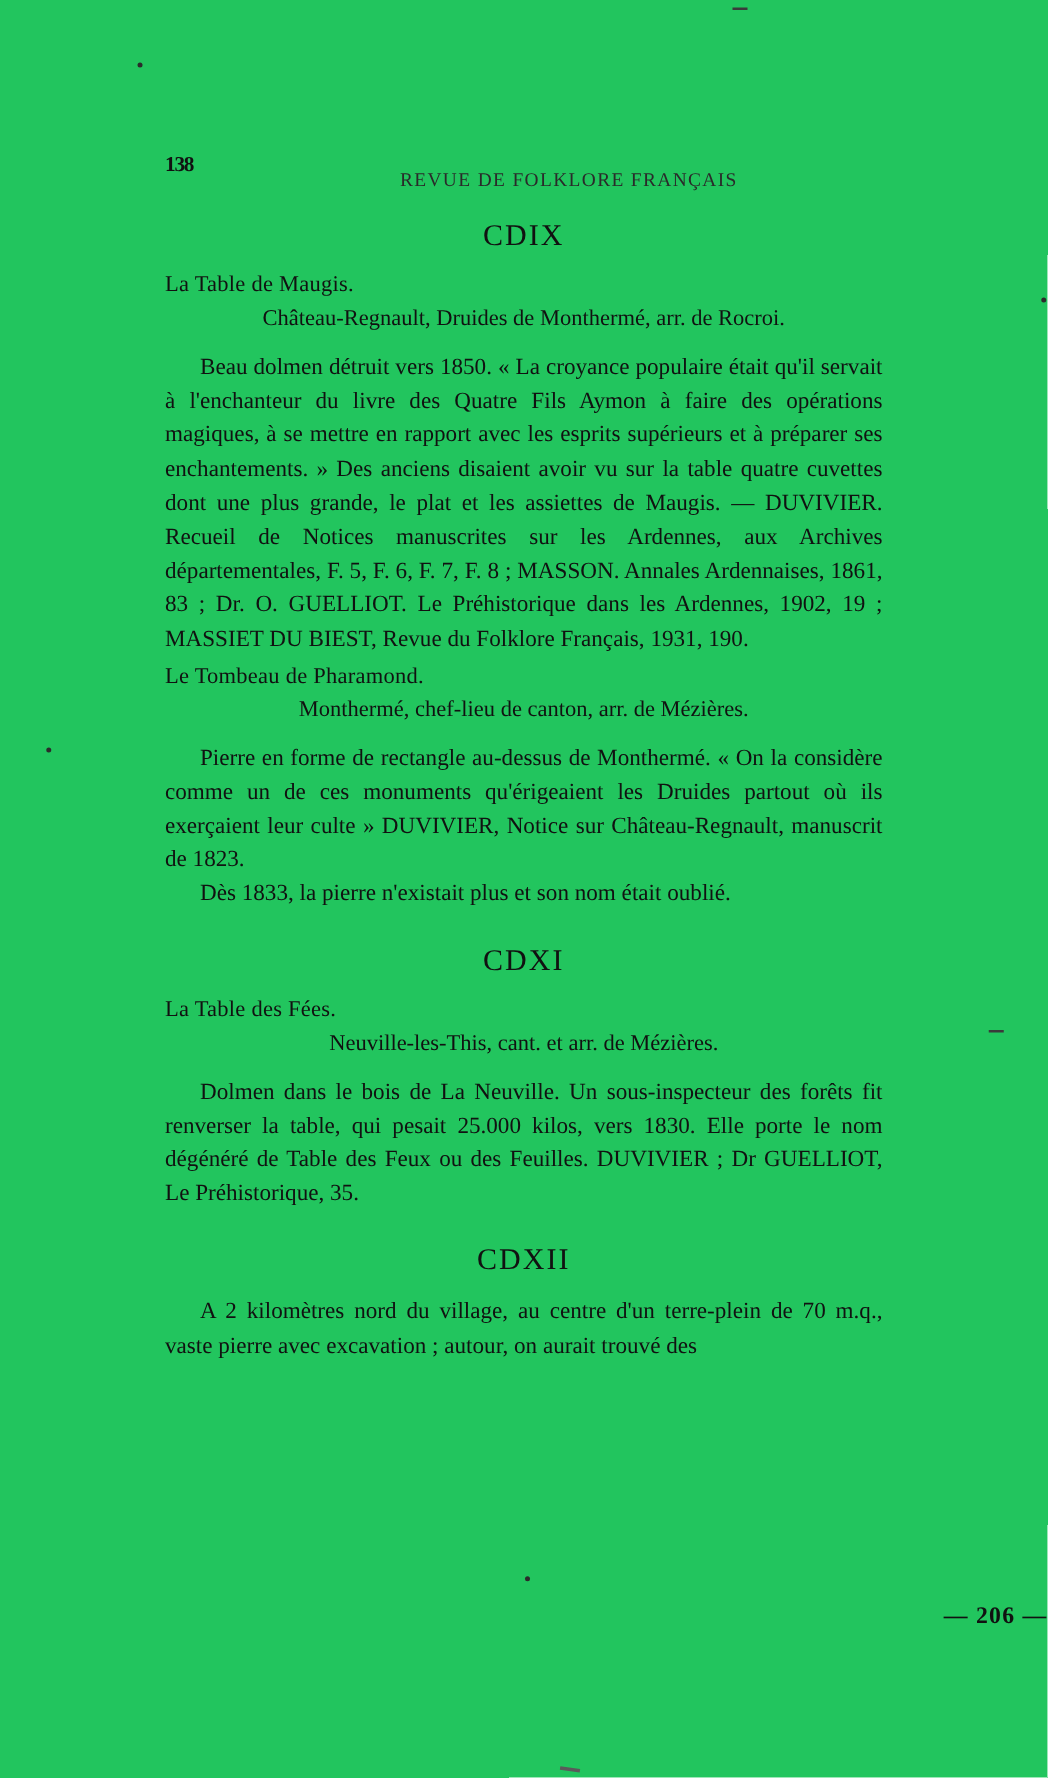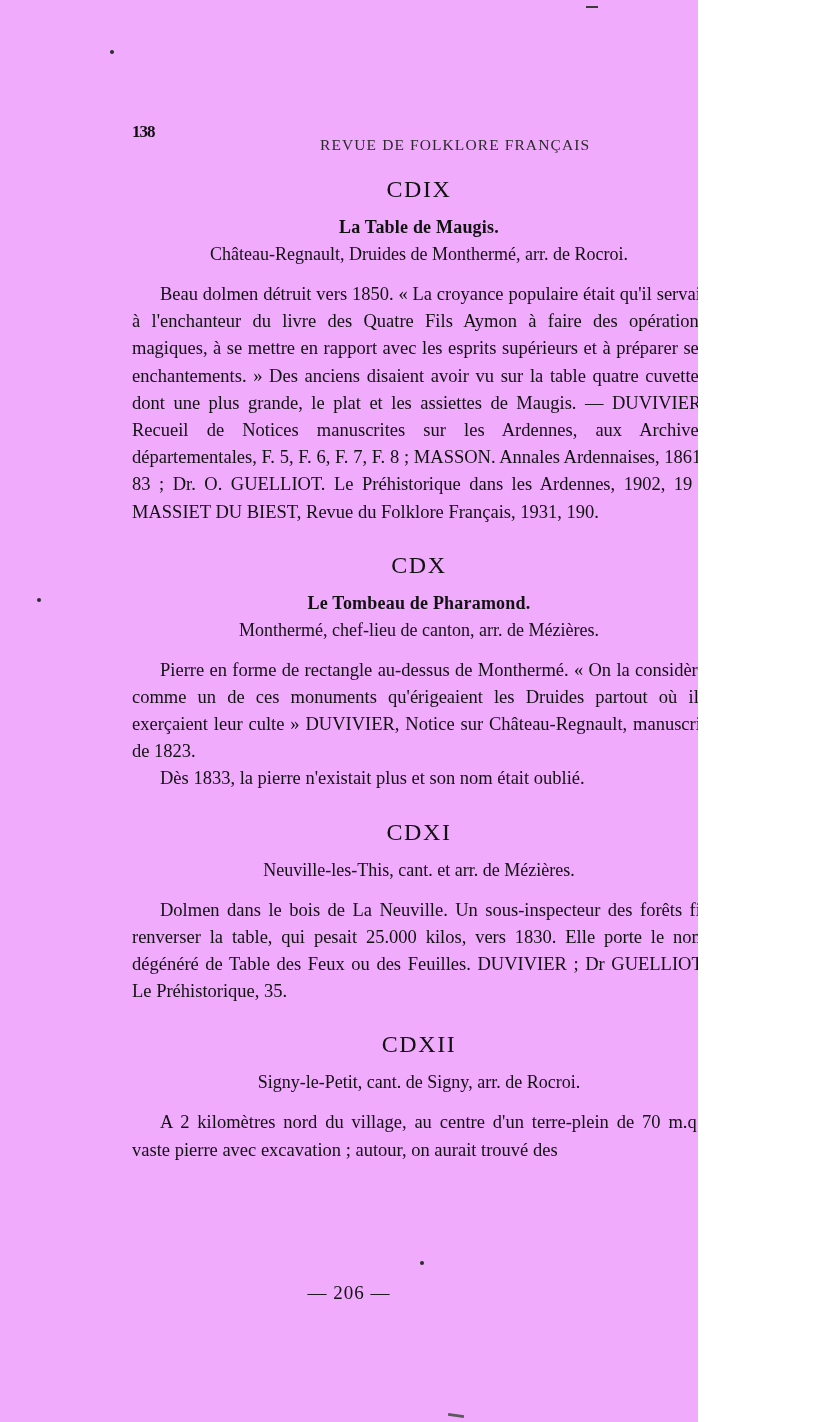--- a/index.html
+++ b/index.html
@@ -2,23 +2,23 @@
 <html><head>
 <meta charset="utf-8">
 <style>
   html, body {
     margin: 0;
     padding: 0;
     background: #ffffff;
   }
   .page {
     position: relative;
-    width: 698px;
+    width: 838px;
     height: 1422px;
-    background: #f0abfc;
+    background: #22c55e;
     font-family: "Liberation Serif", serif;
     color: #111111;
     overflow: hidden;
   }
   .speck {
     position: absolute;
     background: #2b2b2b;
     border-radius: 50%;
   }
   .speck.s1 { left: 110px; top: 50px; width: 4px; height: 4px; }
@@ -89,22 +89,22 @@
   .entry { margin-bottom: 4px; }
 
   .num {
     text-align: center;
     font-size: 24px;
     letter-spacing: 1.6px;
     margin-top: 26px;
     margin-bottom: 14px;
   }
   .entry-title {
-    text-align: center;
-    font-weight: bold;
+    text-align: left;
+    font-weight: normal;
     font-size: 18px;
     letter-spacing: 0.2px;
     margin-bottom: 6px;
   }
   .entry-sub {
     text-align: center;
     font-size: 18px;
     margin-bottom: 16px;
   }
 
@@ -116,24 +116,25 @@
     text-indent: 28px;
     hyphens: none;
   }
   p.body.cont { text-indent: 28px; }
 
   .pagenum {
     position: absolute;
     left: 0;
     right: 0;
     top: 1282px;
-    text-align: center;
+    text-align: right;
     font-size: 19px;
     letter-spacing: 1px;
     color: #111;
+    font-weight: bold;
   }
 </style>
 </head>
 <body>
 
 <div class="page">
 
   <div class="speck s1"></div>
   <div class="speck s2"></div>
   <div class="speck s3"></div>
@@ -150,35 +151,34 @@
     </div>
 
     <div class="entry">
       <div class="num">CDIX</div>
       <div class="entry-title">La Table de Maugis.</div>
       <div class="entry-sub">Château-Regnault, Druides de Monthermé, arr. de Rocroi.</div>
       <p class="body">Beau dolmen détruit vers 1850. « La croyance populaire était qu'il servait à l'enchanteur du livre des Quatre Fils Aymon à faire des opérations magiques, à se mettre en rapport avec les esprits supérieurs et à préparer ses enchantements. » Des anciens disaient avoir vu sur la table quatre cuvettes dont une plus grande, le plat et les assiettes de Maugis. — DUVIVIER. Recueil de Notices manuscrites sur les Ardennes, aux Archives départementales, F. 5, F. 6, F. 7, F. 8 ; MASSON. Annales Ardennaises, 1861, 83 ; Dr. O. GUELLIOT. Le Préhistorique dans les Ardennes, 1902, 19 ; MASSIET DU BIEST, Revue du Folklore Français, 1931, 190.</p>
     </div>
 
     <div class="entry">
-      <div class="num">CDX</div>
       <div class="entry-title">Le Tombeau de Pharamond.</div>
       <div class="entry-sub">Monthermé, chef-lieu de canton, arr. de Mézières.</div>
       <p class="body">Pierre en forme de rectangle au-dessus de Monthermé. « On la considère comme un de ces monuments qu'érigeaient les Druides partout où ils exerçaient leur culte » DUVIVIER, Notice sur Château-Regnault, manuscrit de 1823.</p>
       <p class="body cont">Dès 1833, la pierre n'existait plus et son nom était oublié.</p>
     </div>
 
     <div class="entry">
       <div class="num">CDXI</div>
+      <div class="entry-title">La Table des Fées.</div>
       <div class="entry-sub">Neuville-les-This, cant. et arr. de Mézières.</div>
       <p class="body">Dolmen dans le bois de La Neuville. Un sous-inspecteur des forêts fit renverser la table, qui pesait 25.000 kilos, vers 1830. Elle porte le nom dégénéré de Table des Feux ou des Feuilles. DUVIVIER ; Dr GUELLIOT, Le Préhistorique, 35.</p>
     </div>
 
     <div class="entry">
       <div class="num">CDXII</div>
-      <div class="entry-sub">Signy-le-Petit, cant. de Signy, arr. de Rocroi.</div>
       <p class="body">A 2 kilomètres nord du village, au centre d'un terre-plein de 70 m.q., vaste pierre avec excavation ; autour, on aurait trouvé des</p>
     </div>
 
   </div>
 
   <div class="pagenum">— 206 —</div>
 </div>
 
 </body></html>

